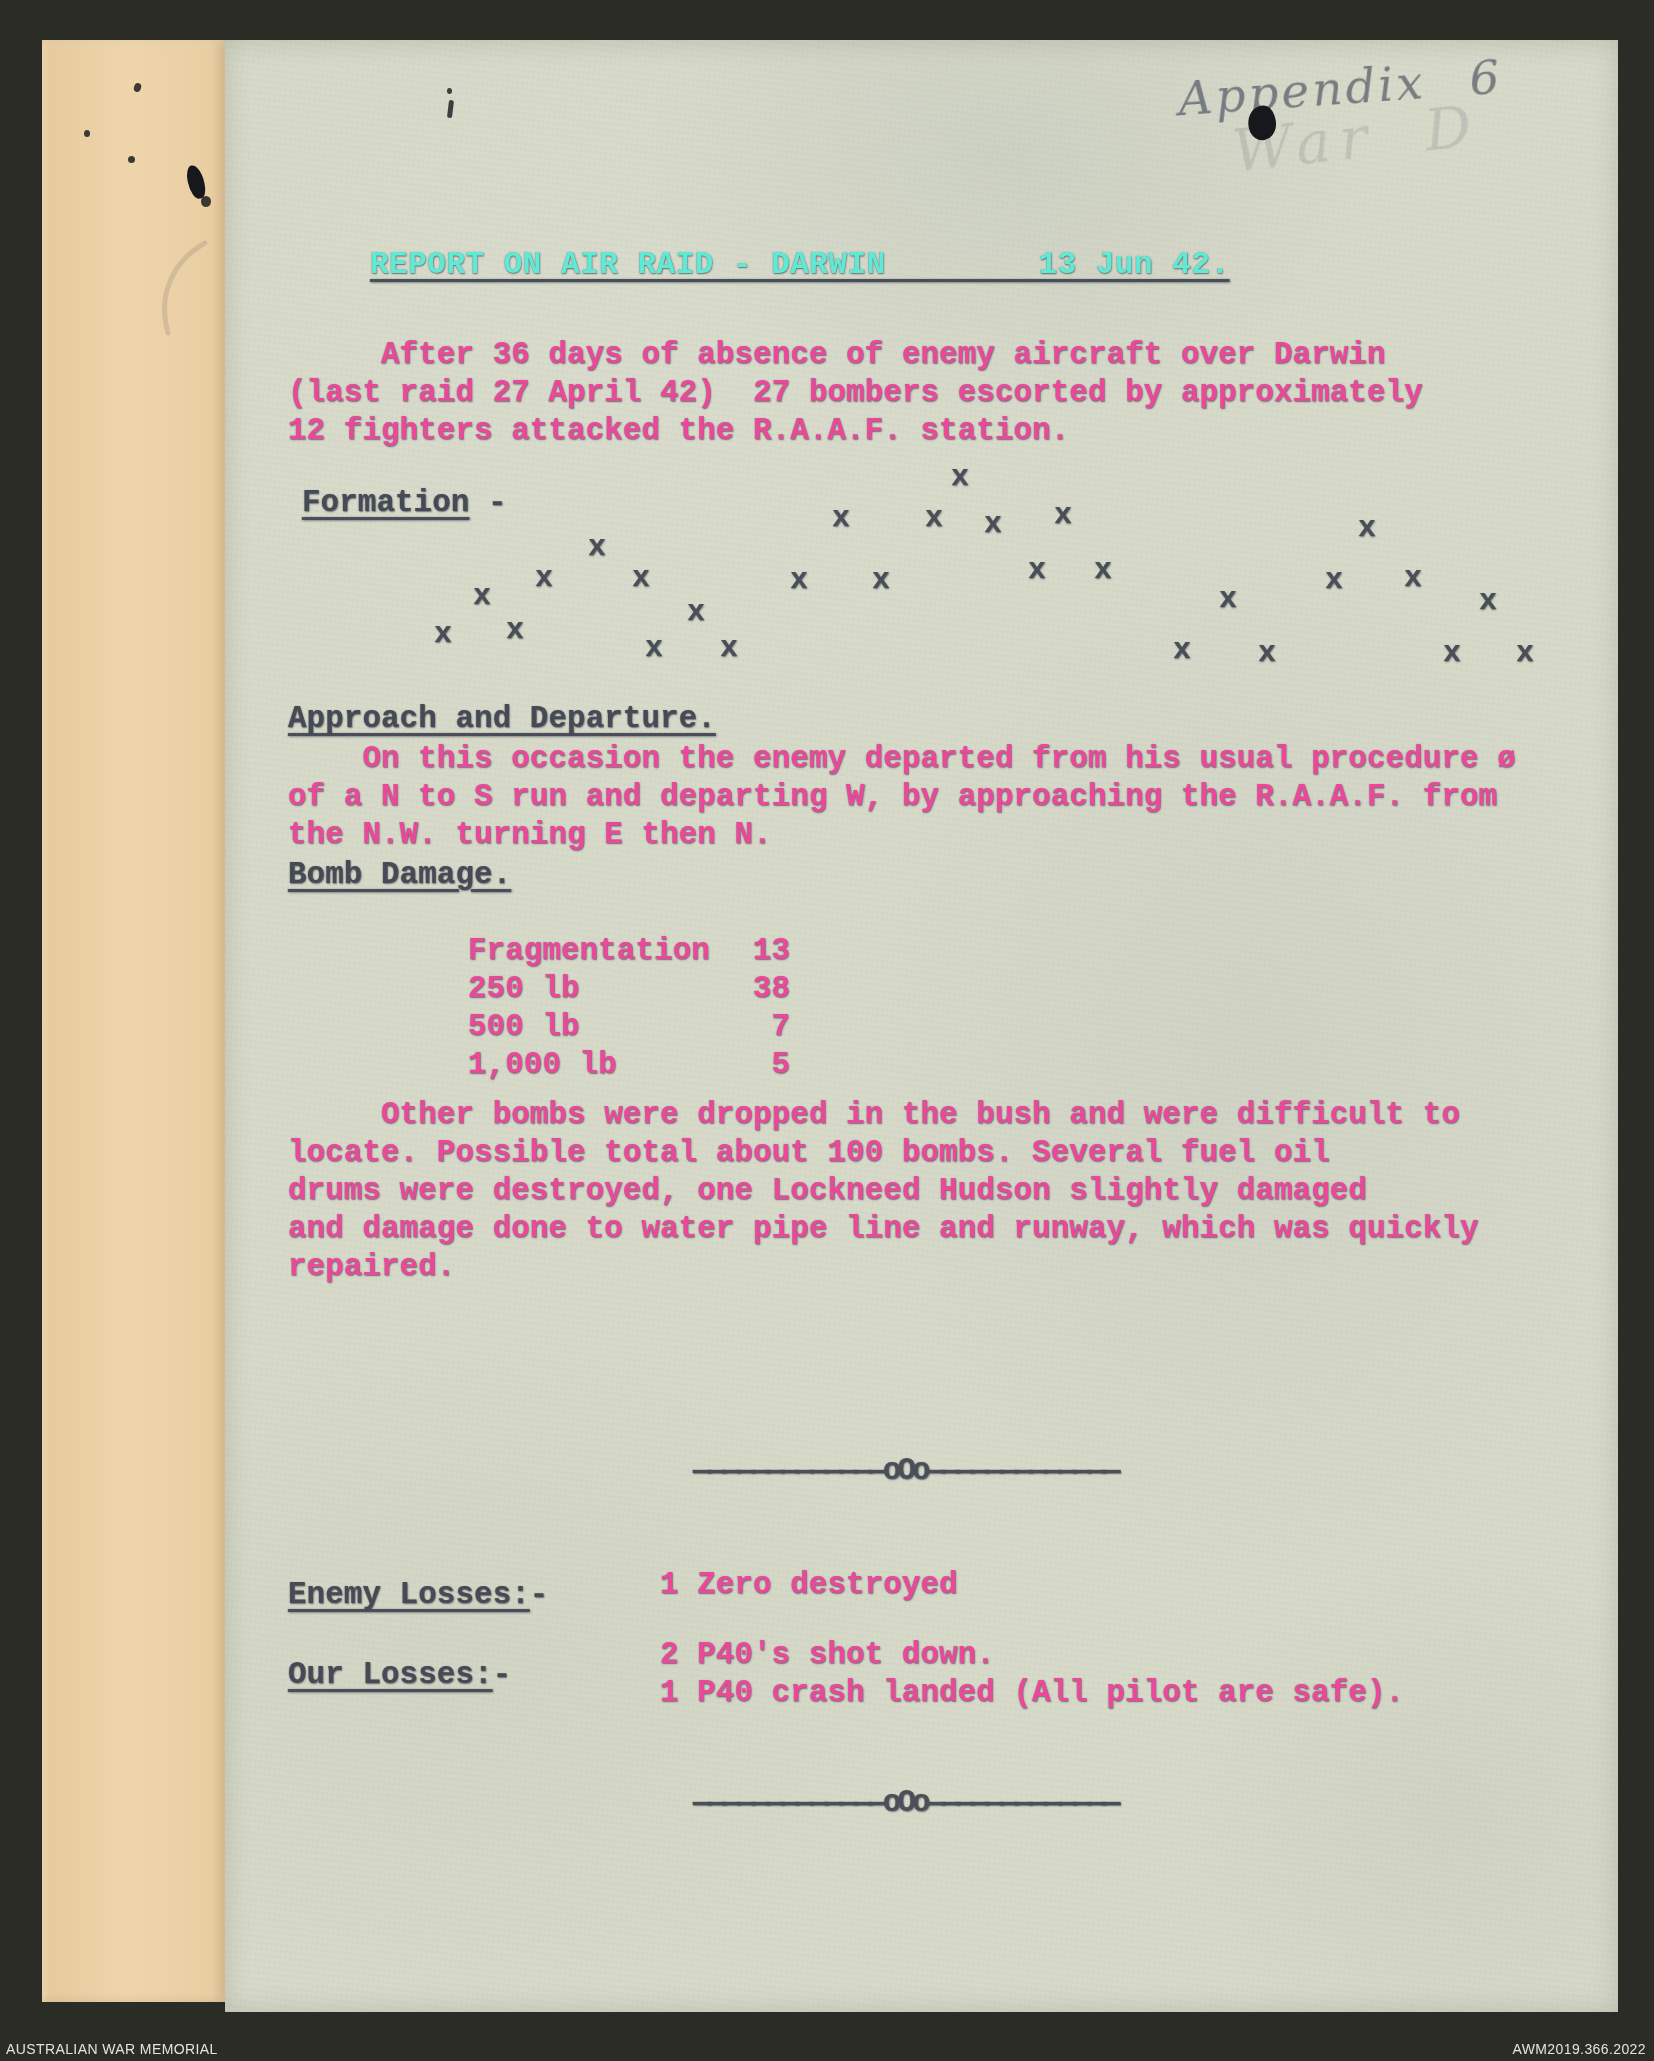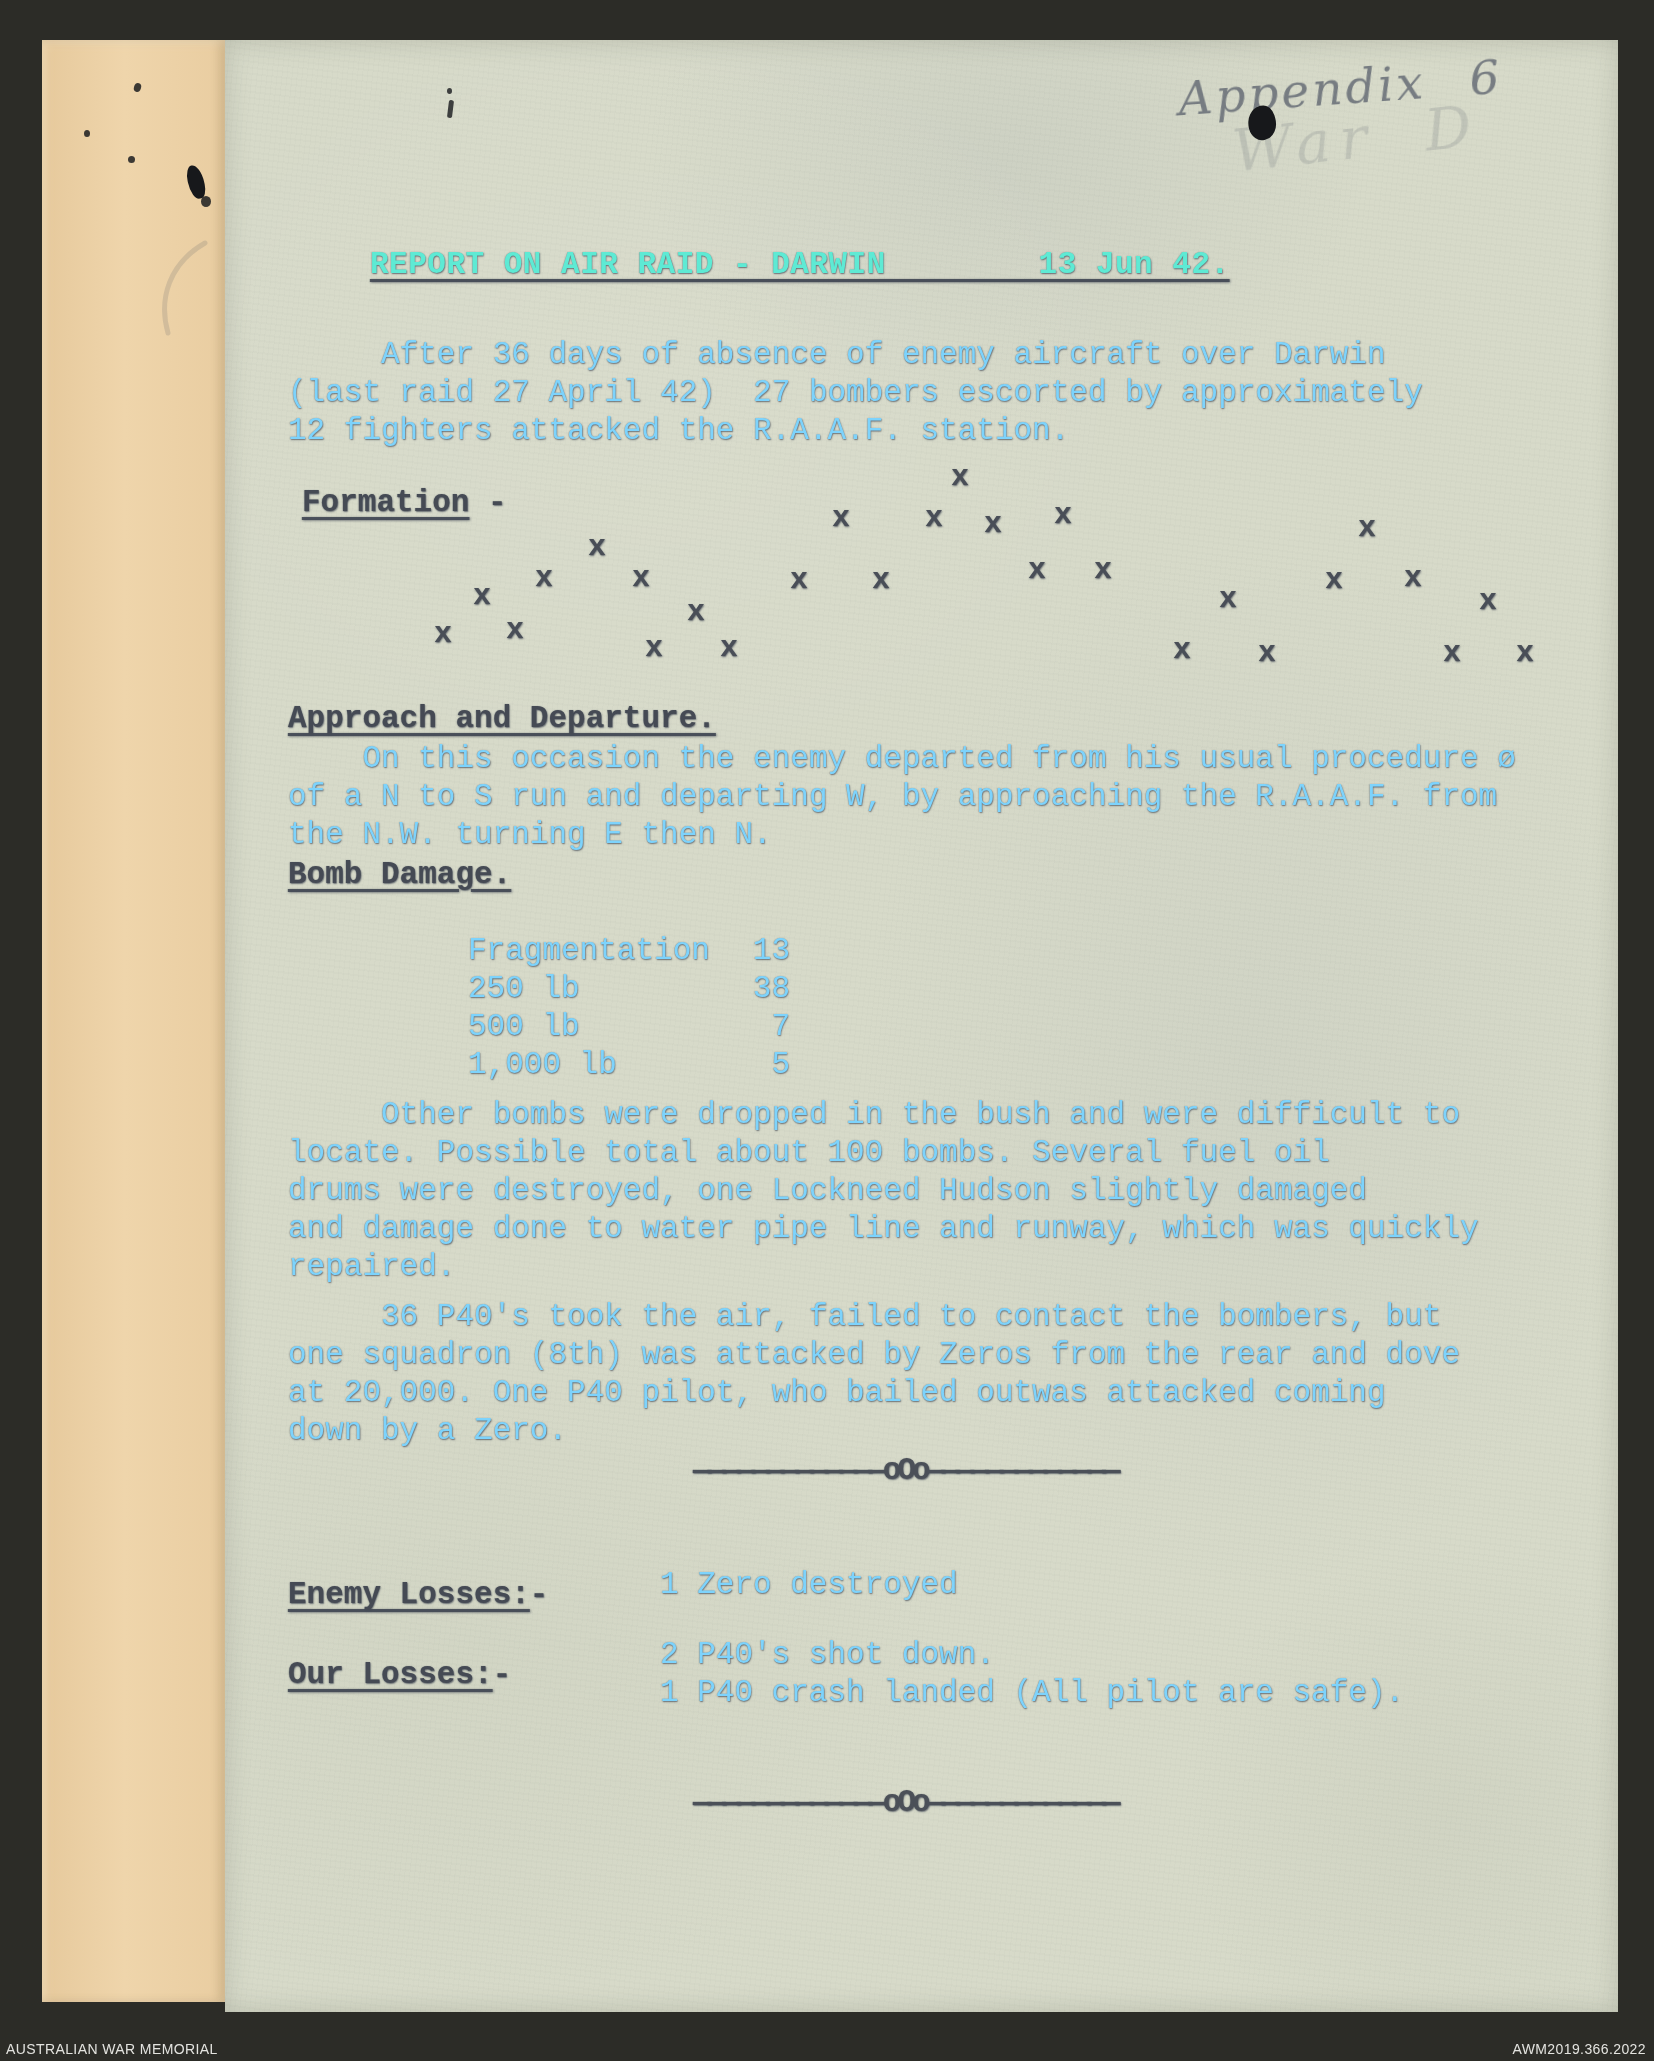--- a/index.html
+++ b/index.html
@@ -32,23 +32,24 @@
     content:"";position:absolute;inset:0;
     background:
       repeating-linear-gradient(7deg, rgba(90,100,95,.022) 0 2px, transparent 2px 6px),
       repeating-linear-gradient(96deg, rgba(70,80,90,.018) 0 1px, transparent 1px 5px);
   }
 
   
   .type{
     position:absolute;white-space:pre;
     font-family:"Liberation Mono","DejaVu Sans Mono",monospace;
-    font-size:31px;line-height:38px;color:#7dd3fc;
+    font-size:31px;line-height:38px;color:#ec4899;
     text-shadow:.6px .6px 1.6px rgba(70,76,88,.75), -.5px 0 1.1px rgba(70,76,88,.35);
     letter-spacing:0;
+    font-weight:bold;
   }
   .heading{font-weight:bold;color:#454a54;}
   .u{text-decoration:underline;text-decoration-thickness:3px;text-underline-offset:6px;text-decoration-color:rgba(66,72,84,.85);}
   .title{font-weight:bold;color:#5eead4;letter-spacing:.5px;}
 
   .formation{position:absolute;left:300px;top:452px;width:1320px;height:230px;}
   .fx{
     position:absolute;transform:translate(-50%,-50%);
     font-family:"Liberation Mono","DejaVu Sans Mono",monospace;
     font-weight:bold;font-size:30px;color:#494e57;
@@ -156,24 +157,20 @@
   <div class="type bomb-value" style="left:690px;top:1008px;">7</div>
   <div class="type bomb-label" style="left:468px;top:1046px;">1,000 lb</div>
   <div class="type bomb-value" style="left:690px;top:1046px;">5</div>
 
   <div class="type" style="left:288px;top:1096px;">     Other bombs were dropped in the bush and were difficult to
 locate. Possible total about 100 bombs. Several fuel oil
 drums were destroyed, one Lockneed Hudson slightly damaged
 and damage done to water pipe line and runway, which was quickly
 repaired.</div>
 
-  <div class="type" style="left:288px;top:1298px;">     36 P40's took the air, failed to contact the bombers, but
-one squadron (8th) was attacked by Zeros from the rear and dove
-at 20,000. One P40 pilot, who bailed outwas attacked coming
-down by a Zero.</div>
 
   <div class="type sep" style="left:693px;top:1452px;">—————————————oOo—————————————</div>
 
   <div class="type heading" style="left:288px;top:1576px;text-align:center;"><span class="u">Enemy Losses:</span><span>-</span></div>
   <div class="type" style="left:660px;top:1566px;">1 Zero destroyed</div>
 
   <div class="type heading" style="left:288px;top:1656px;"><span class="u">Our Losses:</span><span>-</span></div>
   <div class="type" style="left:660px;top:1636px;">2 P40's shot down.
 1 P40 crash landed (All pilot are safe).</div>
 

